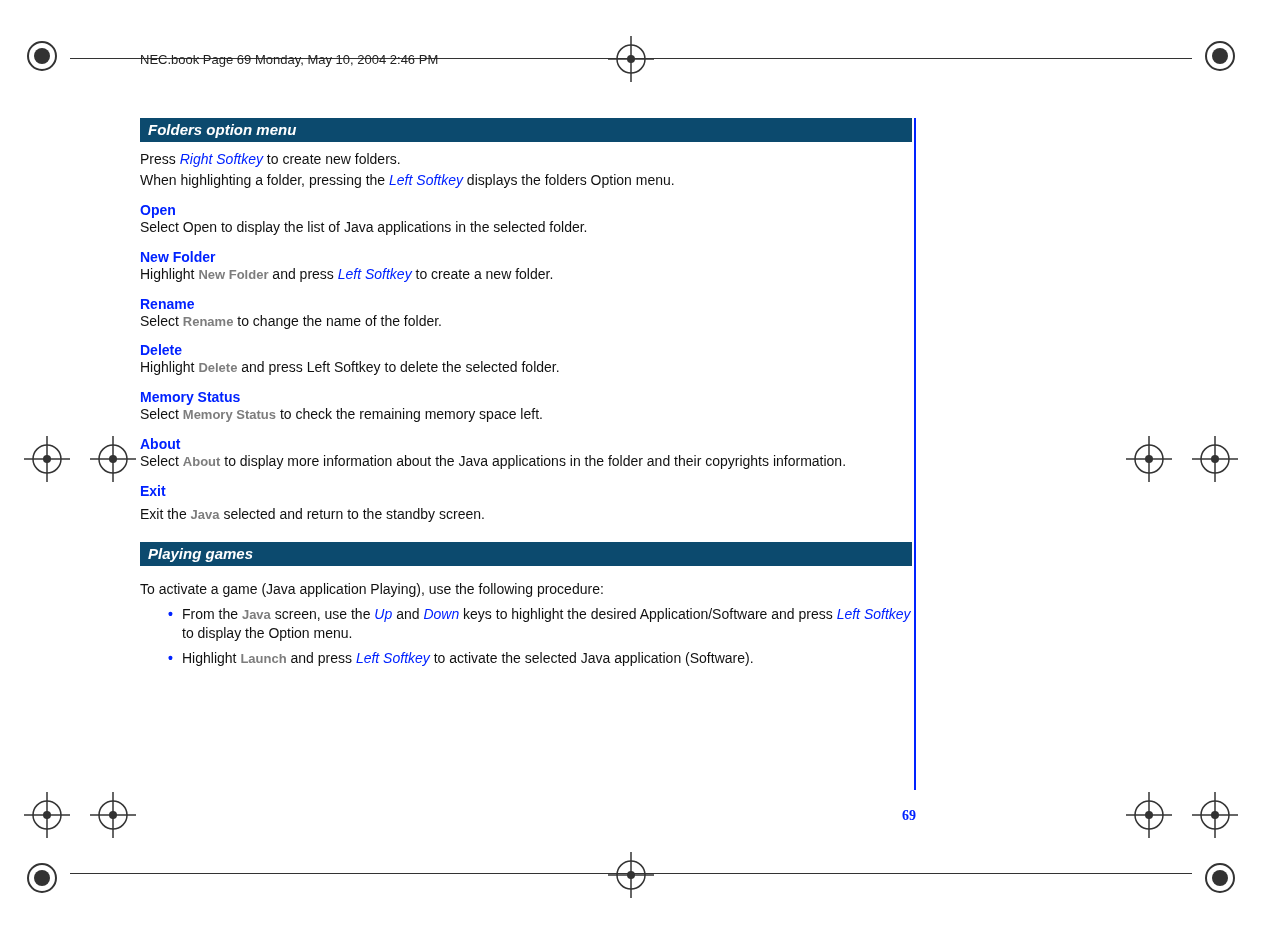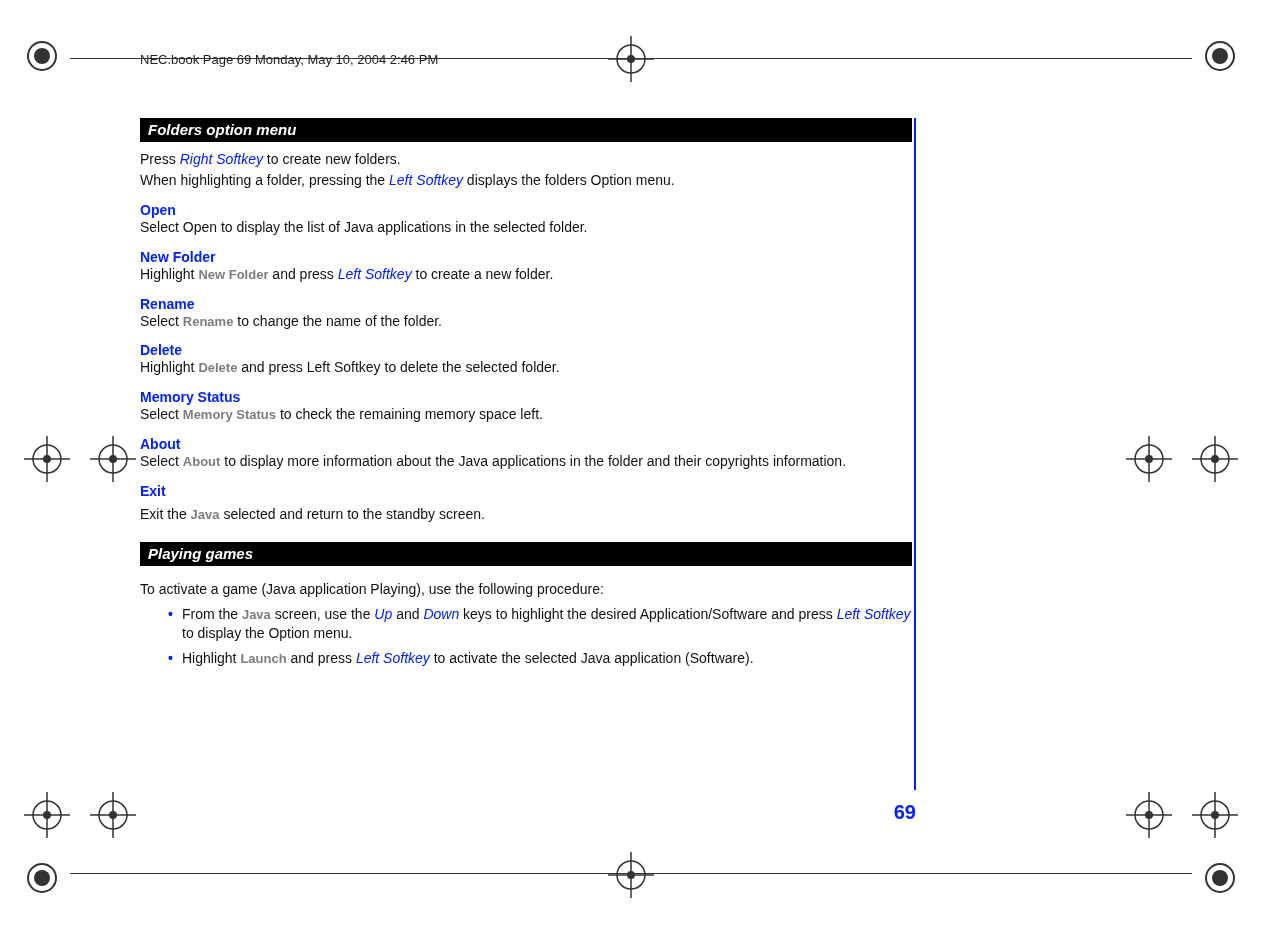--- a/index.html
+++ b/index.html
@@ -66,21 +66,21 @@
   
   .content {
     position: absolute;
     left: 140px;
     top: 118px;
     width: 772px;
     color: #111;
   }
 
   .section-bar {
-    background: #000000;
+    background: #0c4a6e;
     color: #fff;
     font-style: italic;
     font-weight: bold;
     font-family: Verdana, Arial, sans-serif;
     font-size: 15px;
     padding: 3px 8px 4px 8px;
     margin-bottom: 8px;
   }
 
   p.body { font-size: 14px; line-height: 1.35; margin-bottom: 2px; }
@@ -106,23 +106,23 @@
     position: absolute;
     left: 0; top: 0;
     font-weight: bold;
   }
 
   .page-number {
     position: absolute;
     right: 346px;
     bottom: 120px;
     color: #0022ff;
-    font-family: Liberation Sans, sans-serif;
+    font-family: Liberation Serif, serif;
     font-weight: bold;
-    font-size: 20px;
+    font-size: 14px;
   }
 
   .gap   { height: 6px; }
   .gap-lg{ height: 16px; }
 </style>
 </head>
 <body>
 
 <div class="hline hline-top"></div>
 <div class="hline hline-bot"></div>

